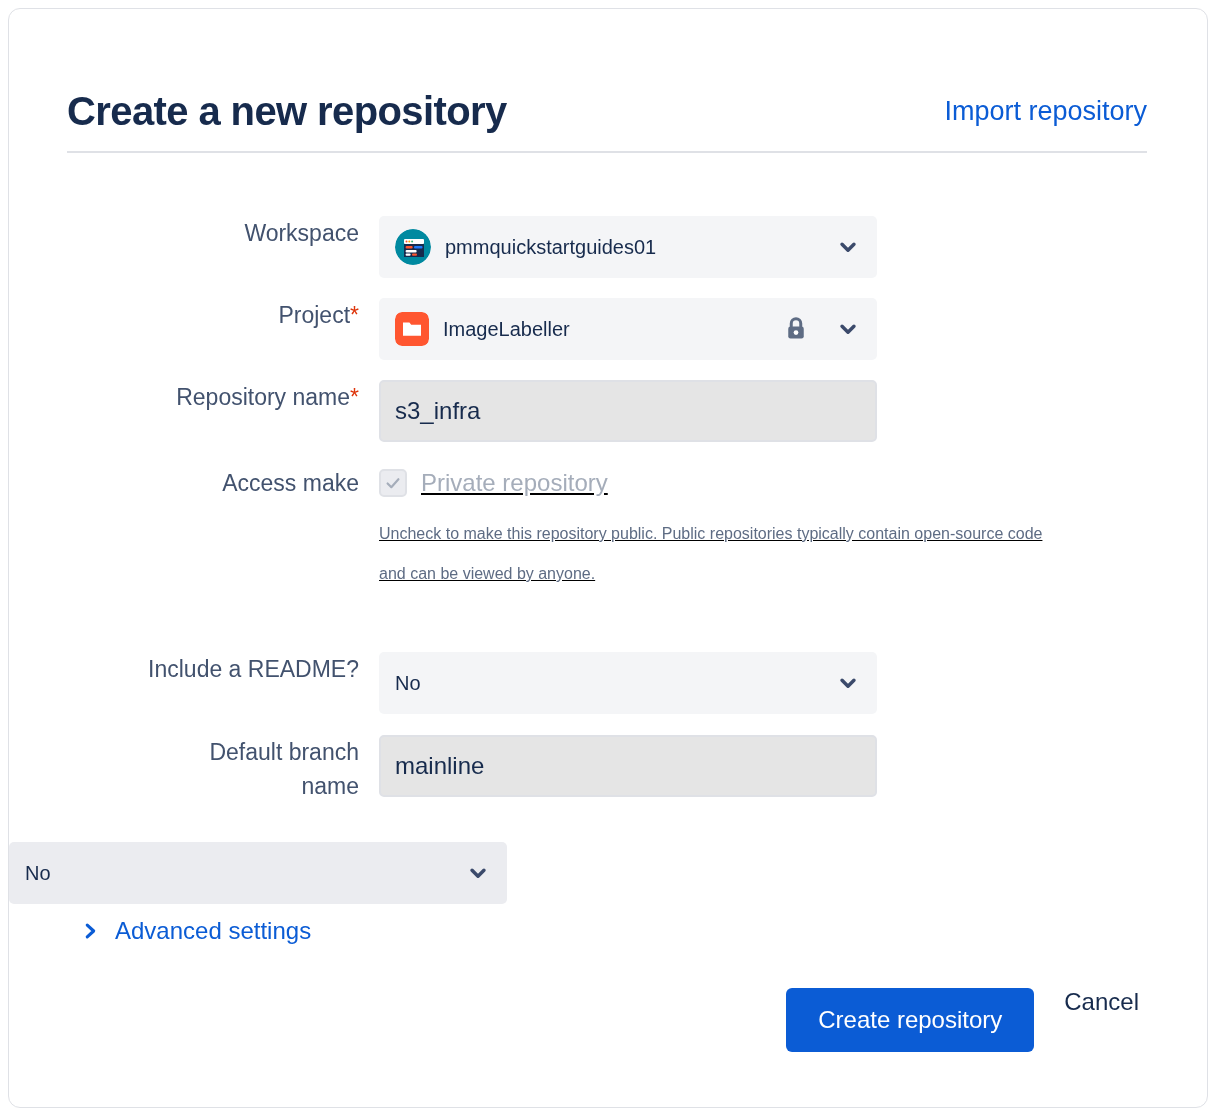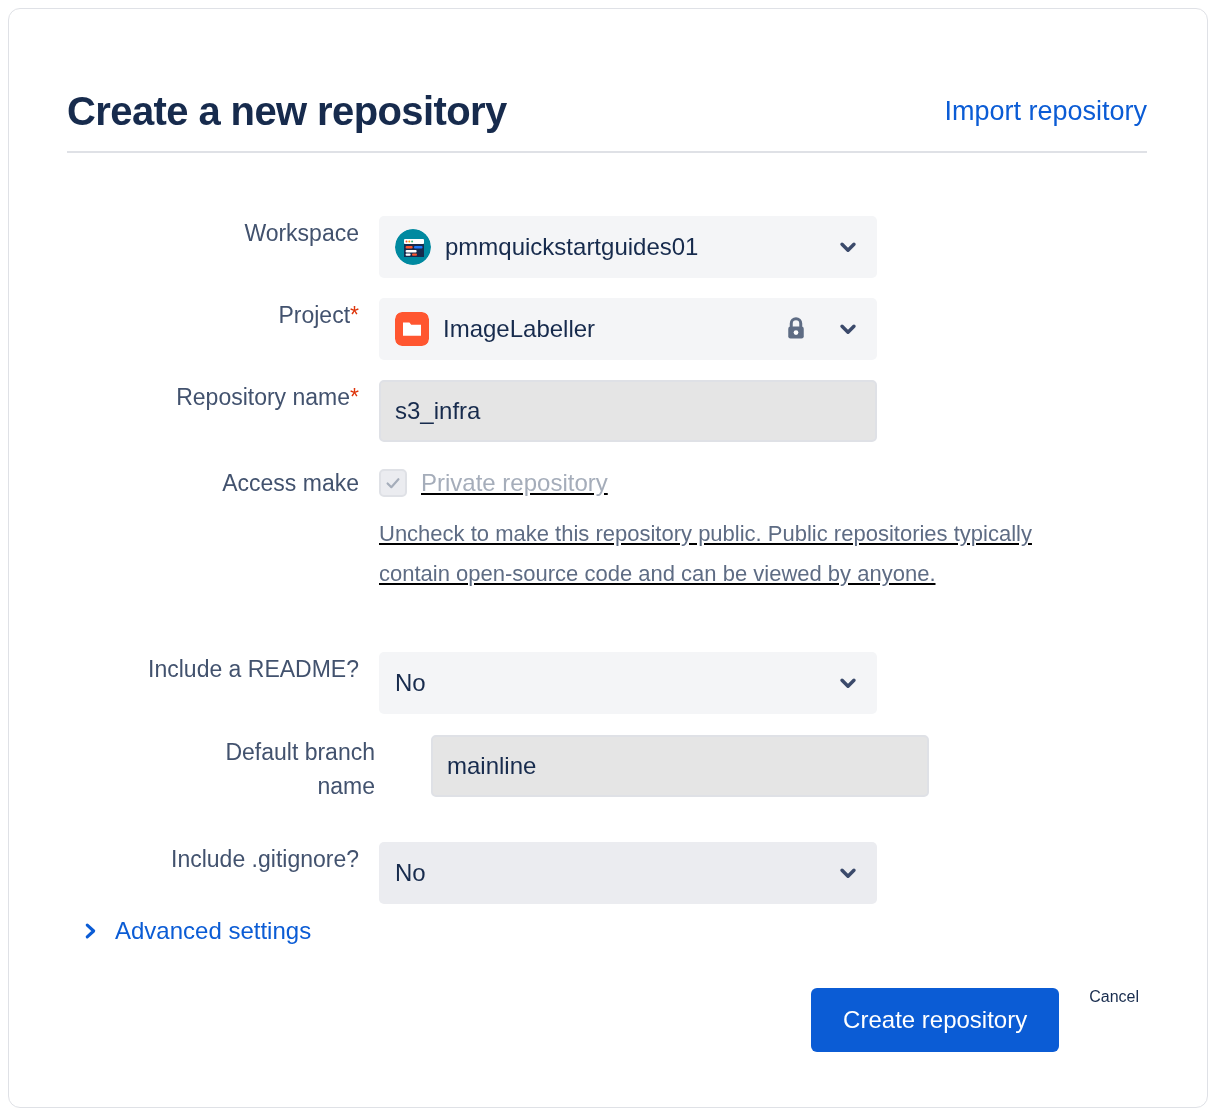--- a/index.html
+++ b/index.html
@@ -82,21 +82,21 @@
     border: 2px solid transparent;
     border-radius: 5px;
     display: flex;
     align-items: center;
     padding: 0 14px 0 14px;
     cursor: pointer;
     position: relative;
   }
   .select.hoverbg { background: #EBECF0; }
   .select-text {
-    font-size: 24px;
+    font-size: 20px;
     color: #172B4D;
     white-space: nowrap;
     overflow: hidden;
     text-overflow: ellipsis;
     flex: 1;
   }
 
   .chev {
     width: 26px; height: 26px;
     flex: 0 0 26px;
@@ -152,21 +152,21 @@
     cursor: default;
   }
   .cb-label {
     font-size: 24px;
     color: #A5ADBA;
     margin-left: 14px;
     white-space: nowrap;
   }
   .help-text {
     width: 688px;
-    font-size: 22px;
+    font-size: 16px;
     line-height: 40px;
     color: #5E6C84;
     margin-top: 14px;
   }
 
   
   .advanced {
     position: absolute;
     left: 70px; top: 908px;
     display: flex;
@@ -196,21 +196,21 @@
     font-family: "Liberation Sans", sans-serif;
     font-size: 24px;
     cursor: pointer;
     white-space: nowrap;
   }
   .btn-subtle {
     background: transparent;
     border: none;
     color: #172B4D;
     font-family: "Liberation Sans", sans-serif;
-    font-size: 16px;
+    font-size: 24px;
     cursor: pointer;
     padding: 0 8px;
     white-space: nowrap;
   }
 </style>
 </head>
 <body>
 
 <div class="card">
 
@@ -307,30 +307,29 @@
           <span class="select-text">No</span>
           <span class="chev">
             <svg viewBox="0 0 24 24" width="26" height="26">
               <path d="M6.5 9.5 L12 15 L17.5 9.5" fill="none" stroke="#3B4A6B" stroke-width="3.2" stroke-linecap="round" stroke-linejoin="round"></path>
             </svg>
           </span>
         </div>
       </div>
     </div>
 
-    <div class="row" style="left:16px; top:726px;gap:36px;">
+    <div class="row" style="left:0; top:726px;">
       <div class="label">Default branch
 name</div>
       <div class="control">
         <input class="text-input" type="text" value="mainline" style="">
       </div>
     </div>
 
     <div class="row" style="left:0; top:833px;">
-      <div class="label">Include .gitignore?</div>
       <div class="control">
         <div class="select hoverbg">
           <span class="select-text">No</span>
           <span class="chev">
             <svg viewBox="0 0 24 24" width="26" height="26">
               <path d="M6.5 9.5 L12 15 L17.5 9.5" fill="none" stroke="#3B4A6B" stroke-width="3.2" stroke-linecap="round" stroke-linejoin="round"></path>
             </svg>
           </span>
         </div>
       </div>

